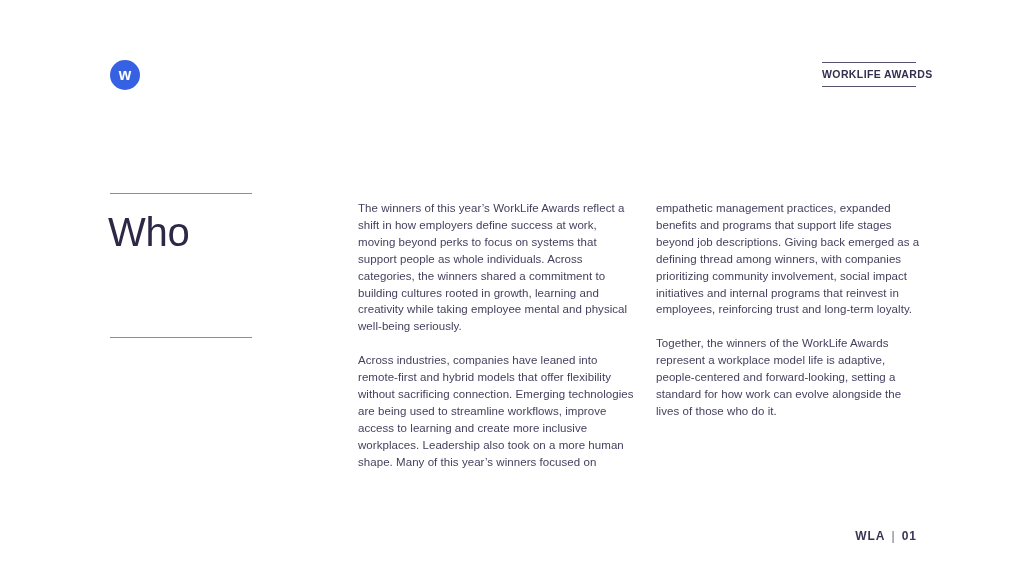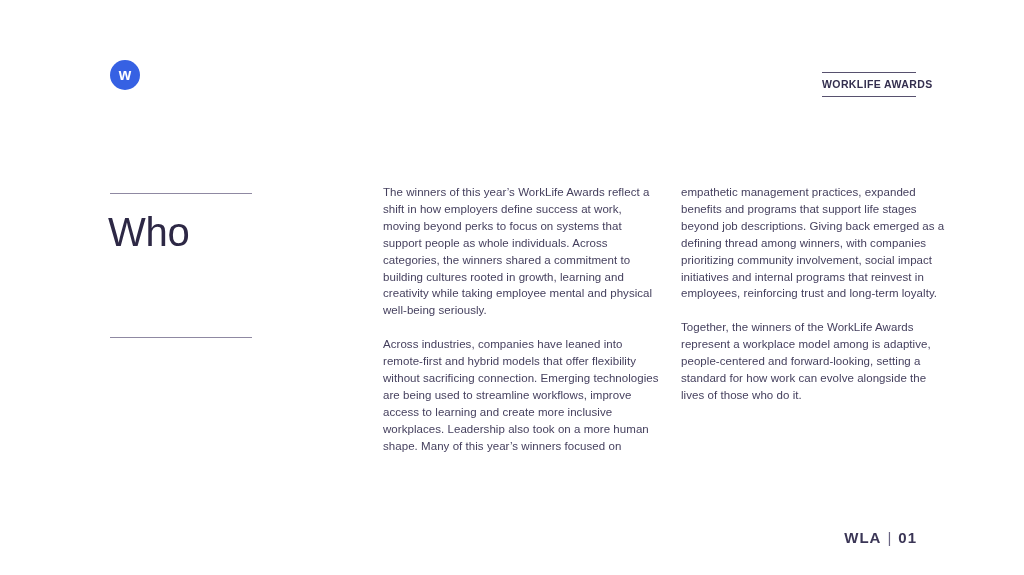--- a/index.html
+++ b/index.html
@@ -34,21 +34,21 @@
     font-size: 16px;
     font-weight: 700;
     line-height: 1;
     margin-top: -1px;
   }
 
   
   .brand-badge {
     position: absolute;
     left: 822px;
-    top: 72px;
+    top: 62px;
     width: 94px;
     border-top: 1px solid #57516e;
     border-bottom: 1px solid #57516e;
     padding: 5px 0 6px 0;
     text-align: right;
   }
   .brand-badge-text {
     display: block;
     font-size: 10.5px;
     font-weight: 600;
@@ -75,37 +75,36 @@
     font-weight: 300;
     line-height: 45px;
     letter-spacing: -0.3px;
     color: #2d2845;
   }
   .page-title span { display: block; text-align: center; }
 
   
   .body-column {
     position: absolute;
-    top: 184px;
+    top: 200px;
     font-size: 11.5px;
     line-height: 16.9px;
     color: #443f5d;
     letter-spacing: 0.05px;
-    margin-left: 25px;
   }
   .body-column.col1 { left: 358px; width: 276px; }
   .body-column.col2 { left: 656px; width: 268px; }
   .body-column p { margin: 0 0 17px 0; }
 
   
   .slide-footer {
     position: absolute;
     right: 107px;
     top: 529px;
-    font-size: 15px;
+    font-size: 12px;
     font-weight: 600;
     letter-spacing: 1px;
     color: #3b3656;
     white-space: nowrap;
   }
   .slide-footer .sep { margin: 0 6px; font-weight: 400; color: #6a6584; }
 </style>
 </head>
 <body>
 
@@ -124,20 +123,20 @@
     <span>Who</span>
   </h1>
   <div class="heading-rule bottom"></div>
 
   <div class="body-column col1">
     <p>The winners of this year’s WorkLife Awards reflect a shift in how employers define success at work, moving beyond perks to focus on systems that support people as whole individuals. Across categories, the winners shared a commitment to building cultures rooted in growth, learning and creativity while taking employee mental and physical well-being seriously.</p>
     <p>Across industries, companies have leaned into remote-first and hybrid models that offer flexibility without sacrificing connection. Emerging technologies are being used to streamline workflows, improve access to learning and create more inclusive workplaces. Leadership also took on a more human shape. Many of this year’s winners focused on</p>
   </div>
   <div class="body-column col2">
     <p>empathetic management practices, expanded benefits and programs that support life stages beyond job descriptions. Giving back emerged as a defining thread among winners, with companies prioritizing community involvement, social impact initiatives and internal programs that reinvest in employees, reinforcing trust and long-term loyalty.</p>
-    <p>Together, the winners of the WorkLife Awards represent a workplace model among is adaptive, people-centered and forward-looking, setting a standard for how work can evolve alongside the lives of those who do it.</p>
+    <p>Together, the winners of the WorkLife Awards represent a workplace model life is adaptive, people-centered and forward-looking, setting a standard for how work can evolve alongside the lives of those who do it.</p>
   </div>
 
   <div class="slide-footer">
     <span>WLA</span><span class="sep">|</span><span>01</span>
   </div>
 
 </div>
 
 </body></html>

